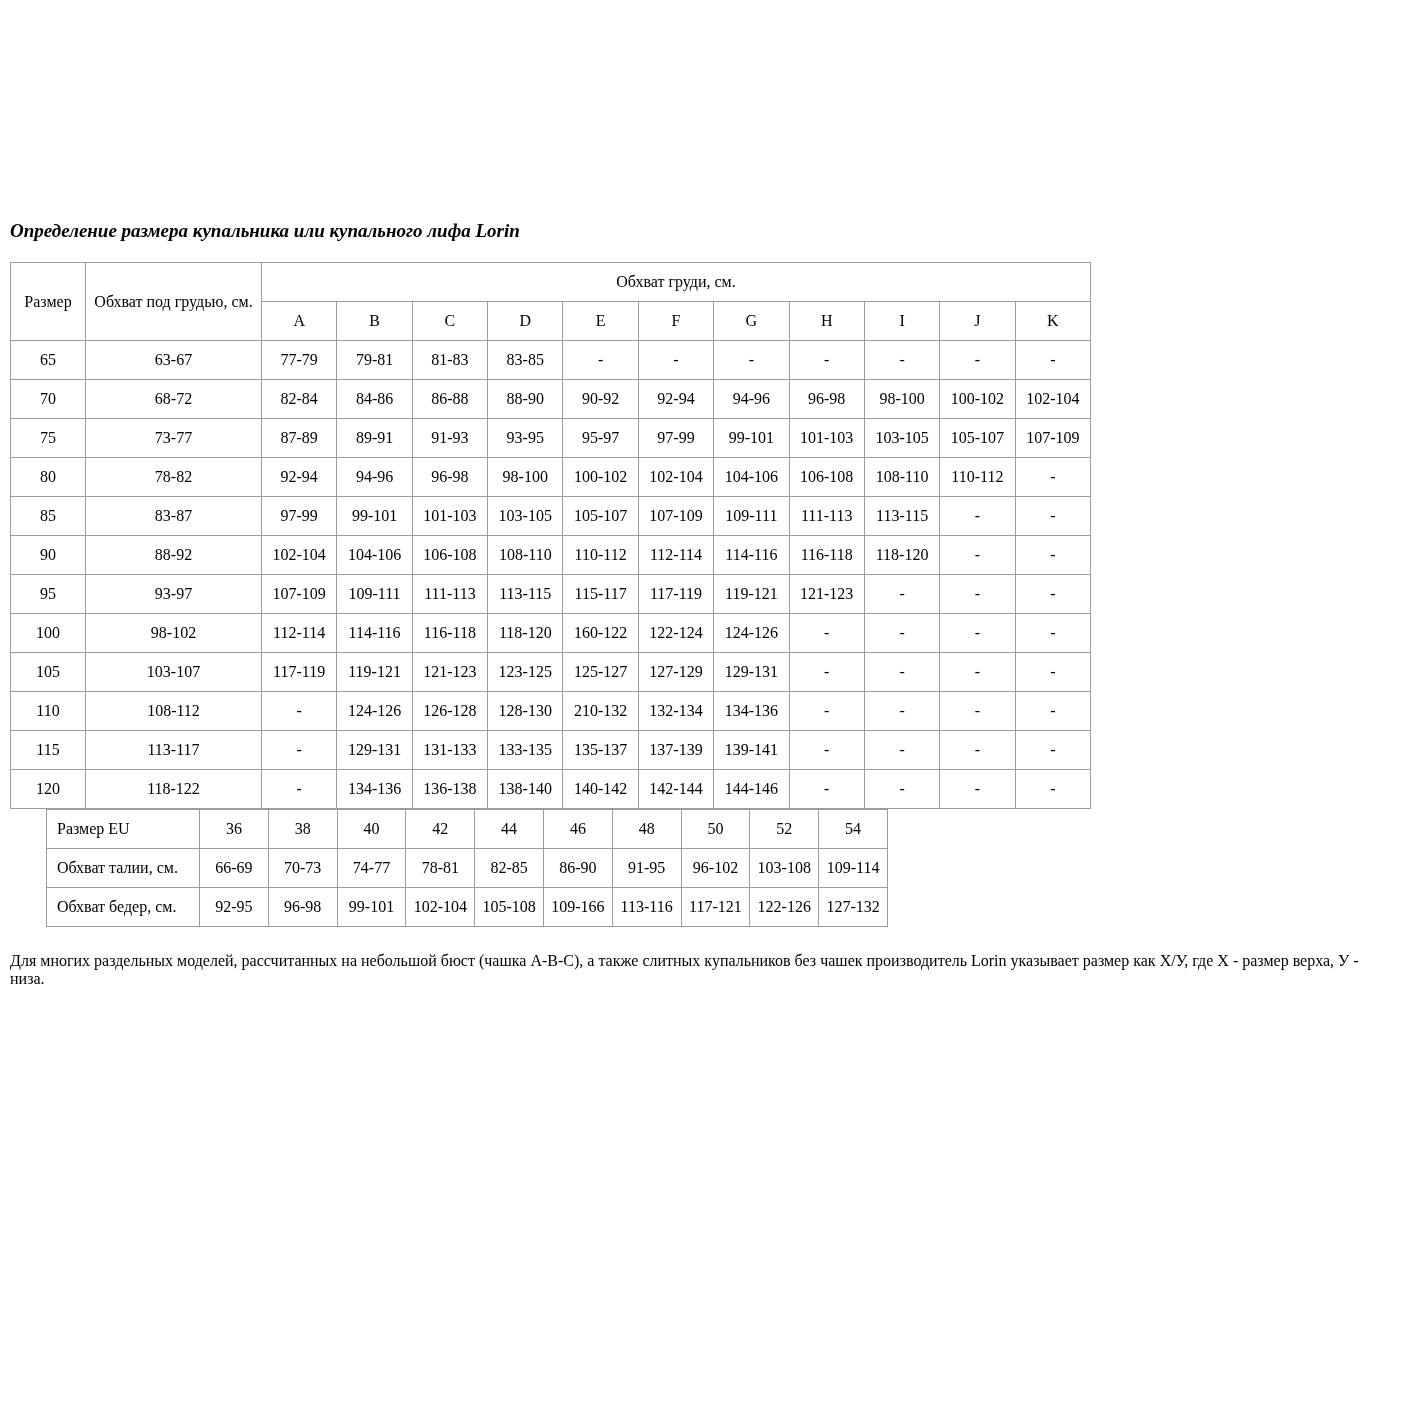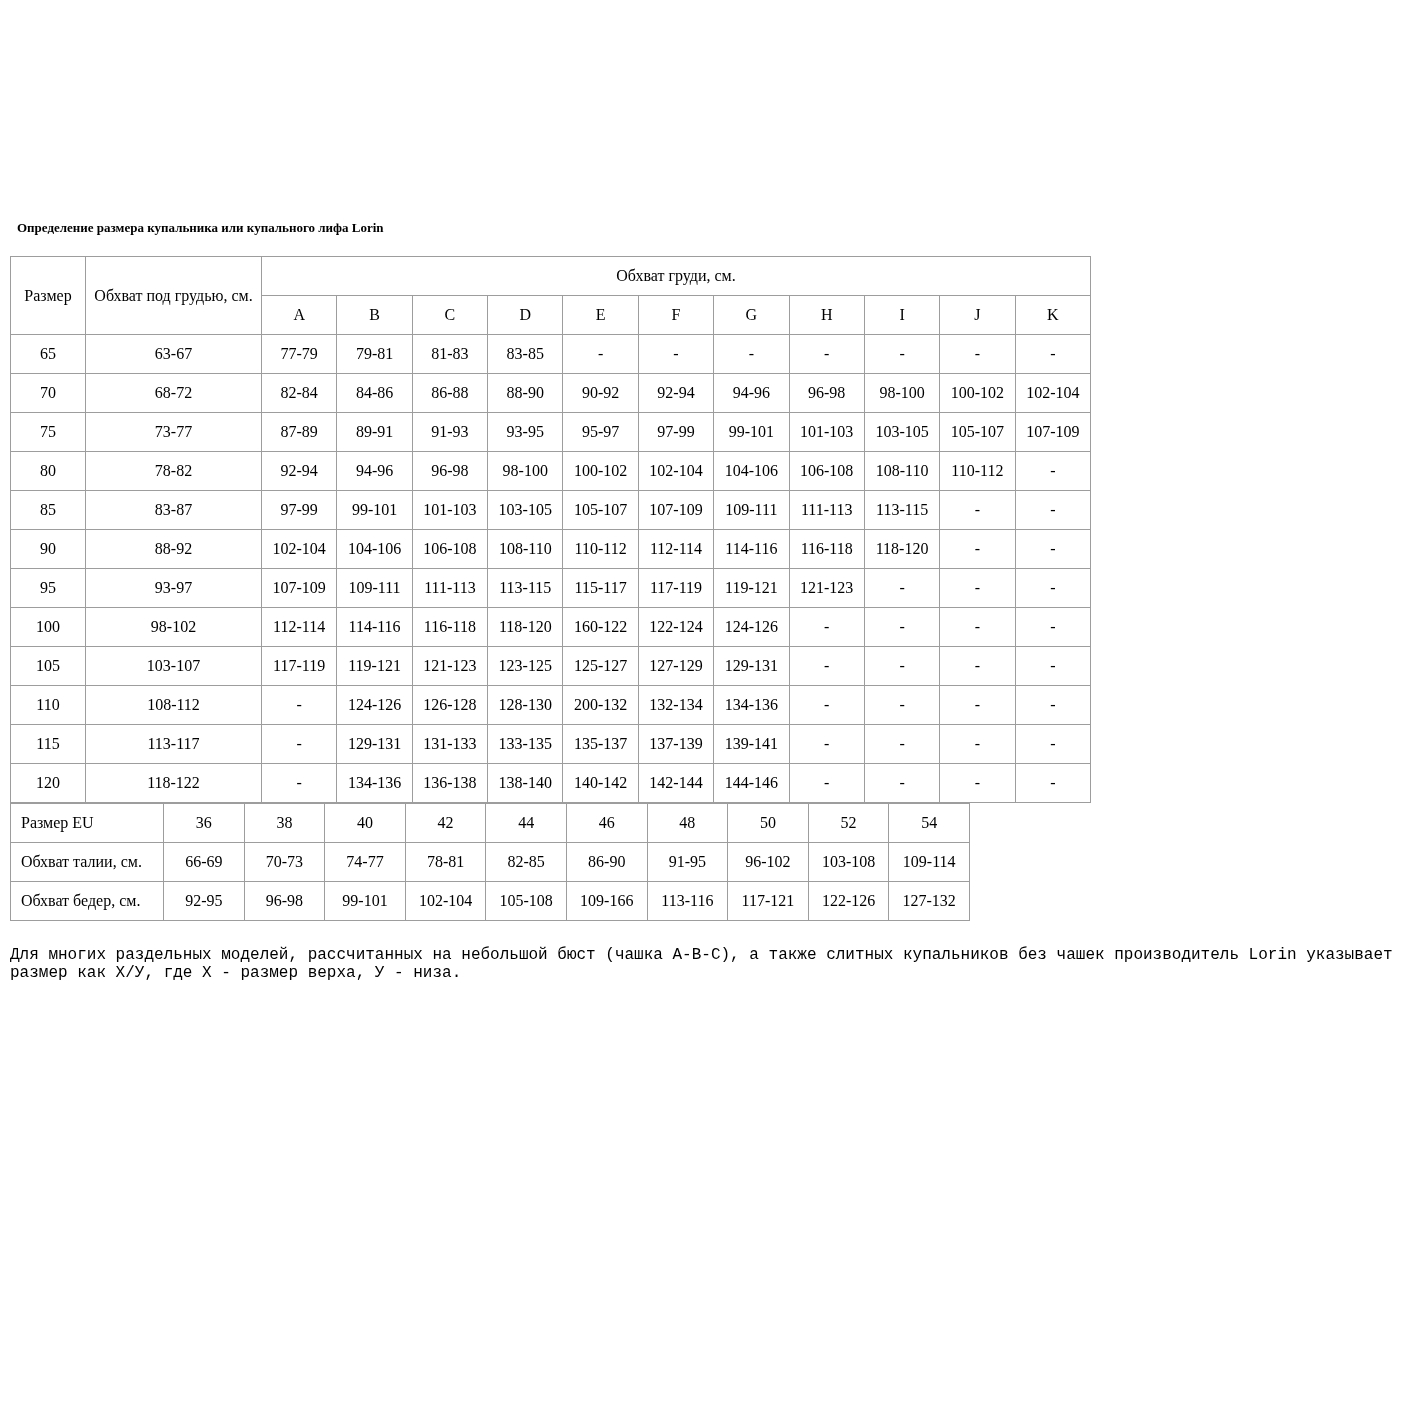--- a/index.html
+++ b/index.html
@@ -12,51 +12,51 @@
   }
   body {
     width: 1404px;
     height: 1404px;
     overflow: hidden;
   }
   .page {
     padding: 220px 10px 0 10px;
   }
   h1.section-title {
-    font-size: 13px;
+    font-size: 19px;
     font-weight: bold;
-    margin: 0 0 20px 7px;
+    margin: 0 0 20px 0;
+    font-style: italic;
   }
   h1.section-title.second {
     margin-top: 30px;
   }
   table {
     border-collapse: collapse;
     table-layout: fixed;
     font-size: 16px;
   }
   th, td {
     border: 1px solid #9d9d9d;
     text-align: center;
     vertical-align: middle;
     font-weight: normal;
     height: 39px;
     padding: 1px 2px;
     overflow: hidden;
   }
   table.bra-table { width: 1081px; }
-  table.briefs-table { width: 960px; }
+  table.briefs-table { width: 842px; margin-left: 36px; }
   td.rowlabel {
     text-align: left;
     padding-left: 10px;
   }
   .footer-note {
     font-size: 16px;
     margin: 25px 0 0 0;
-    font-family: Liberation Mono, monospace;
   }
   .footer-note p {
     margin: 0 0 19px 0;
   }
 </style>
 </head>
 <body>
 
 <div class="page">
 
@@ -224,21 +224,21 @@
           <td>-</td>
           <td>-</td>
         </tr>
         <tr>
           <td>110</td>
           <td>108-112</td>
           <td>-</td>
           <td>124-126</td>
           <td>126-128</td>
           <td>128-130</td>
-          <td>200-132</td>
+          <td>210-132</td>
           <td>132-134</td>
           <td>134-136</td>
           <td>-</td>
           <td>-</td>
           <td>-</td>
           <td>-</td>
         </tr>
         <tr>
           <td>115</td>
           <td>113-117</td>

